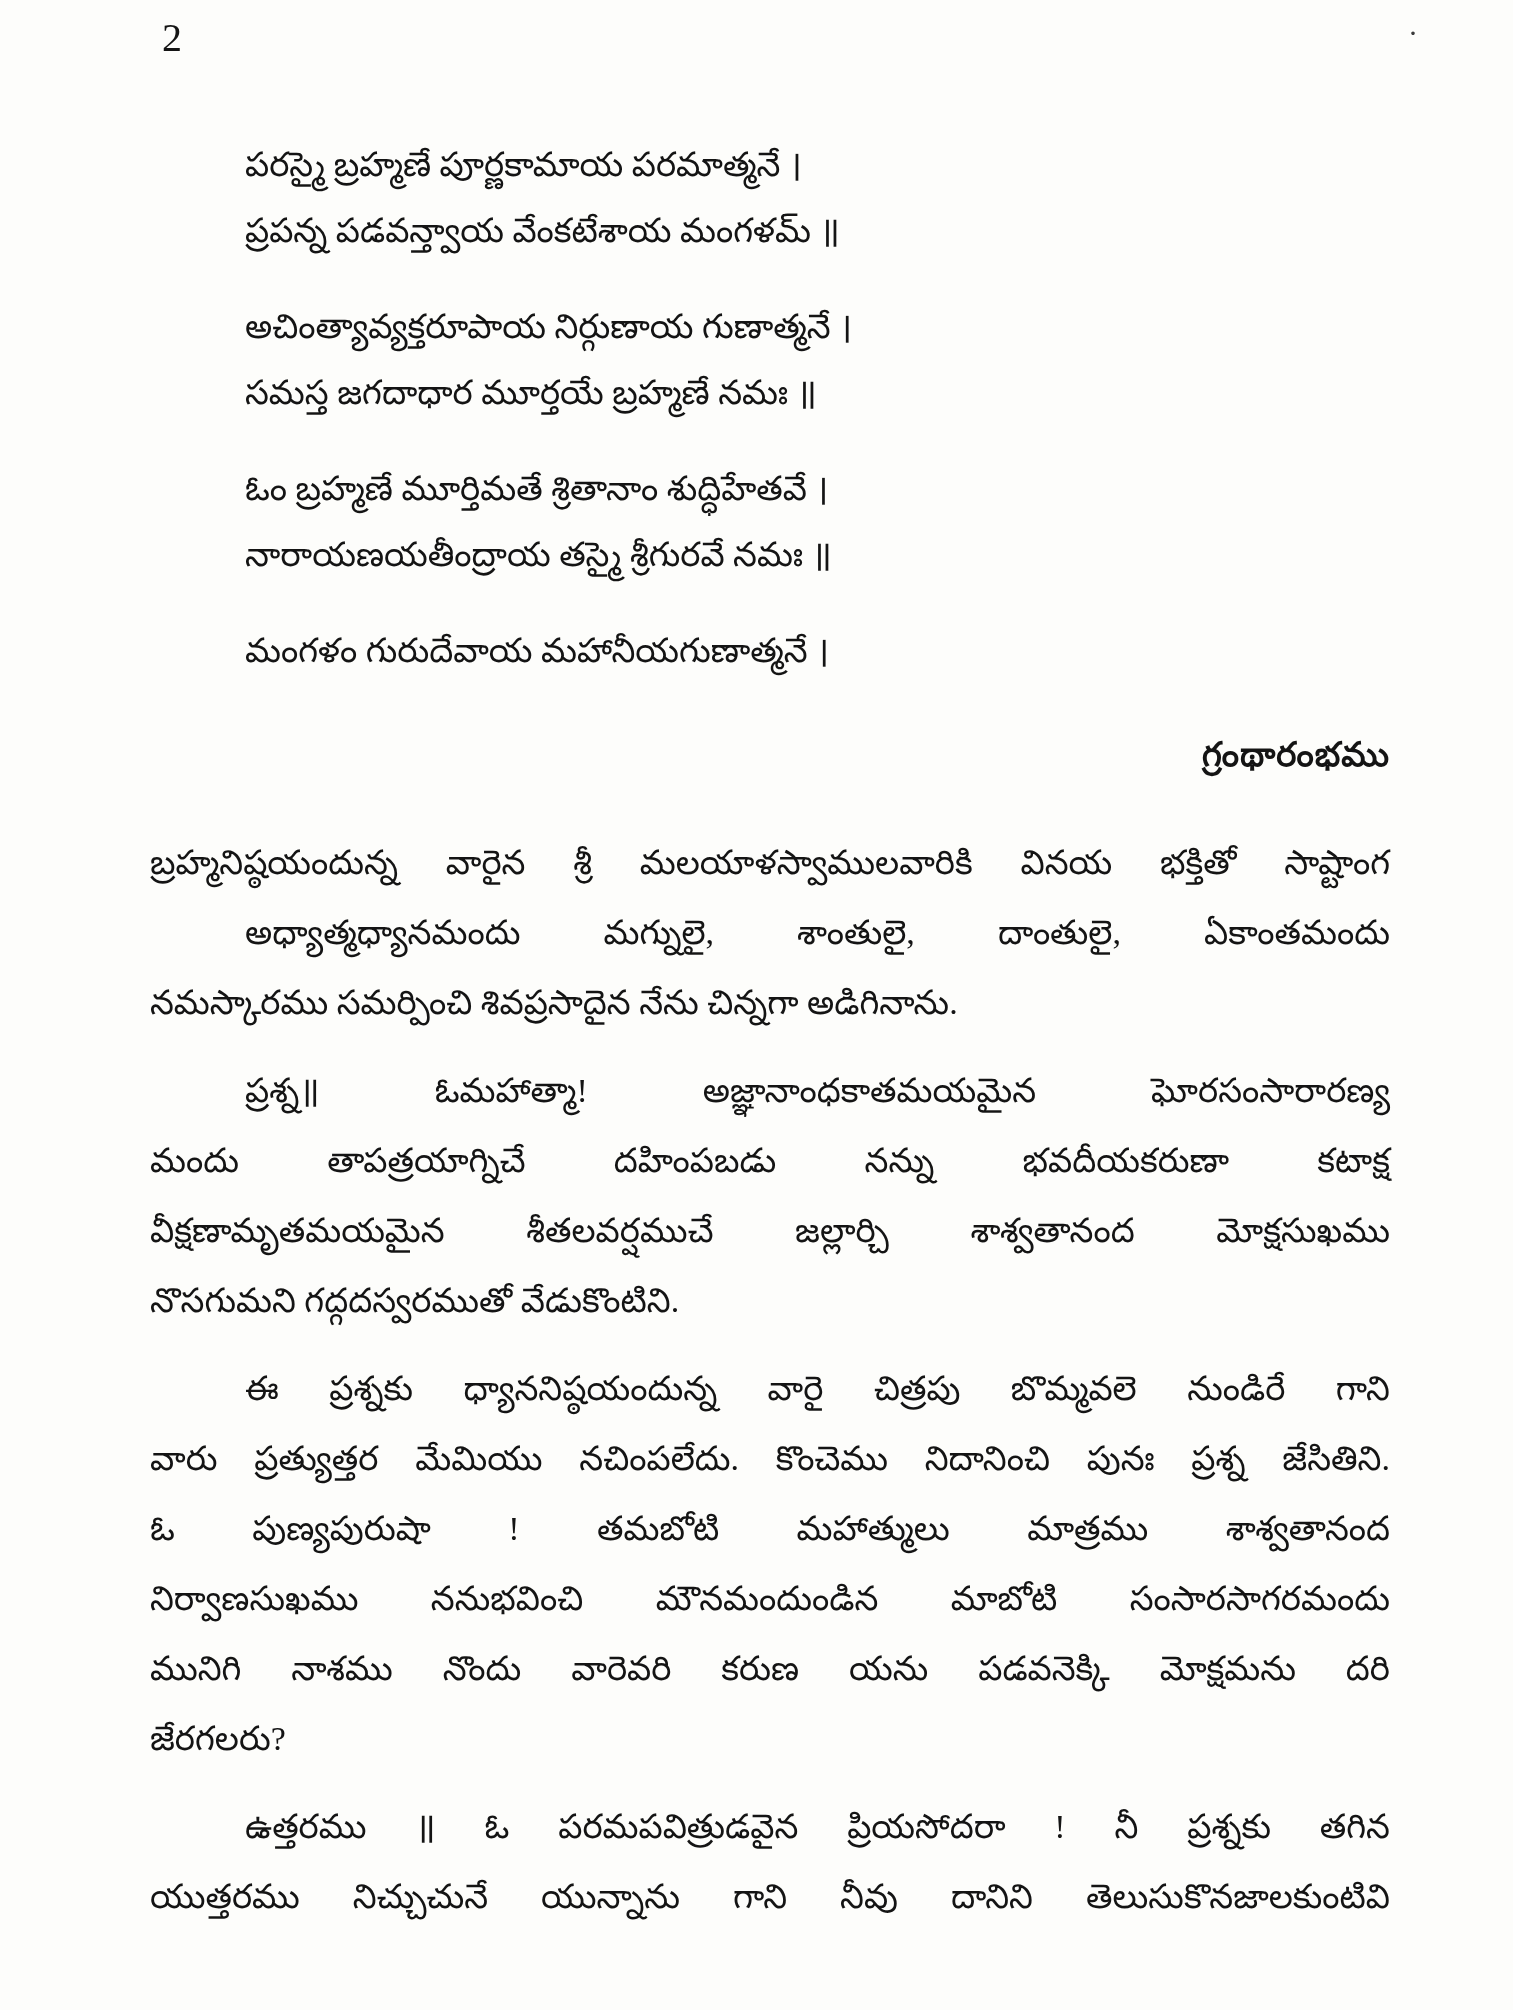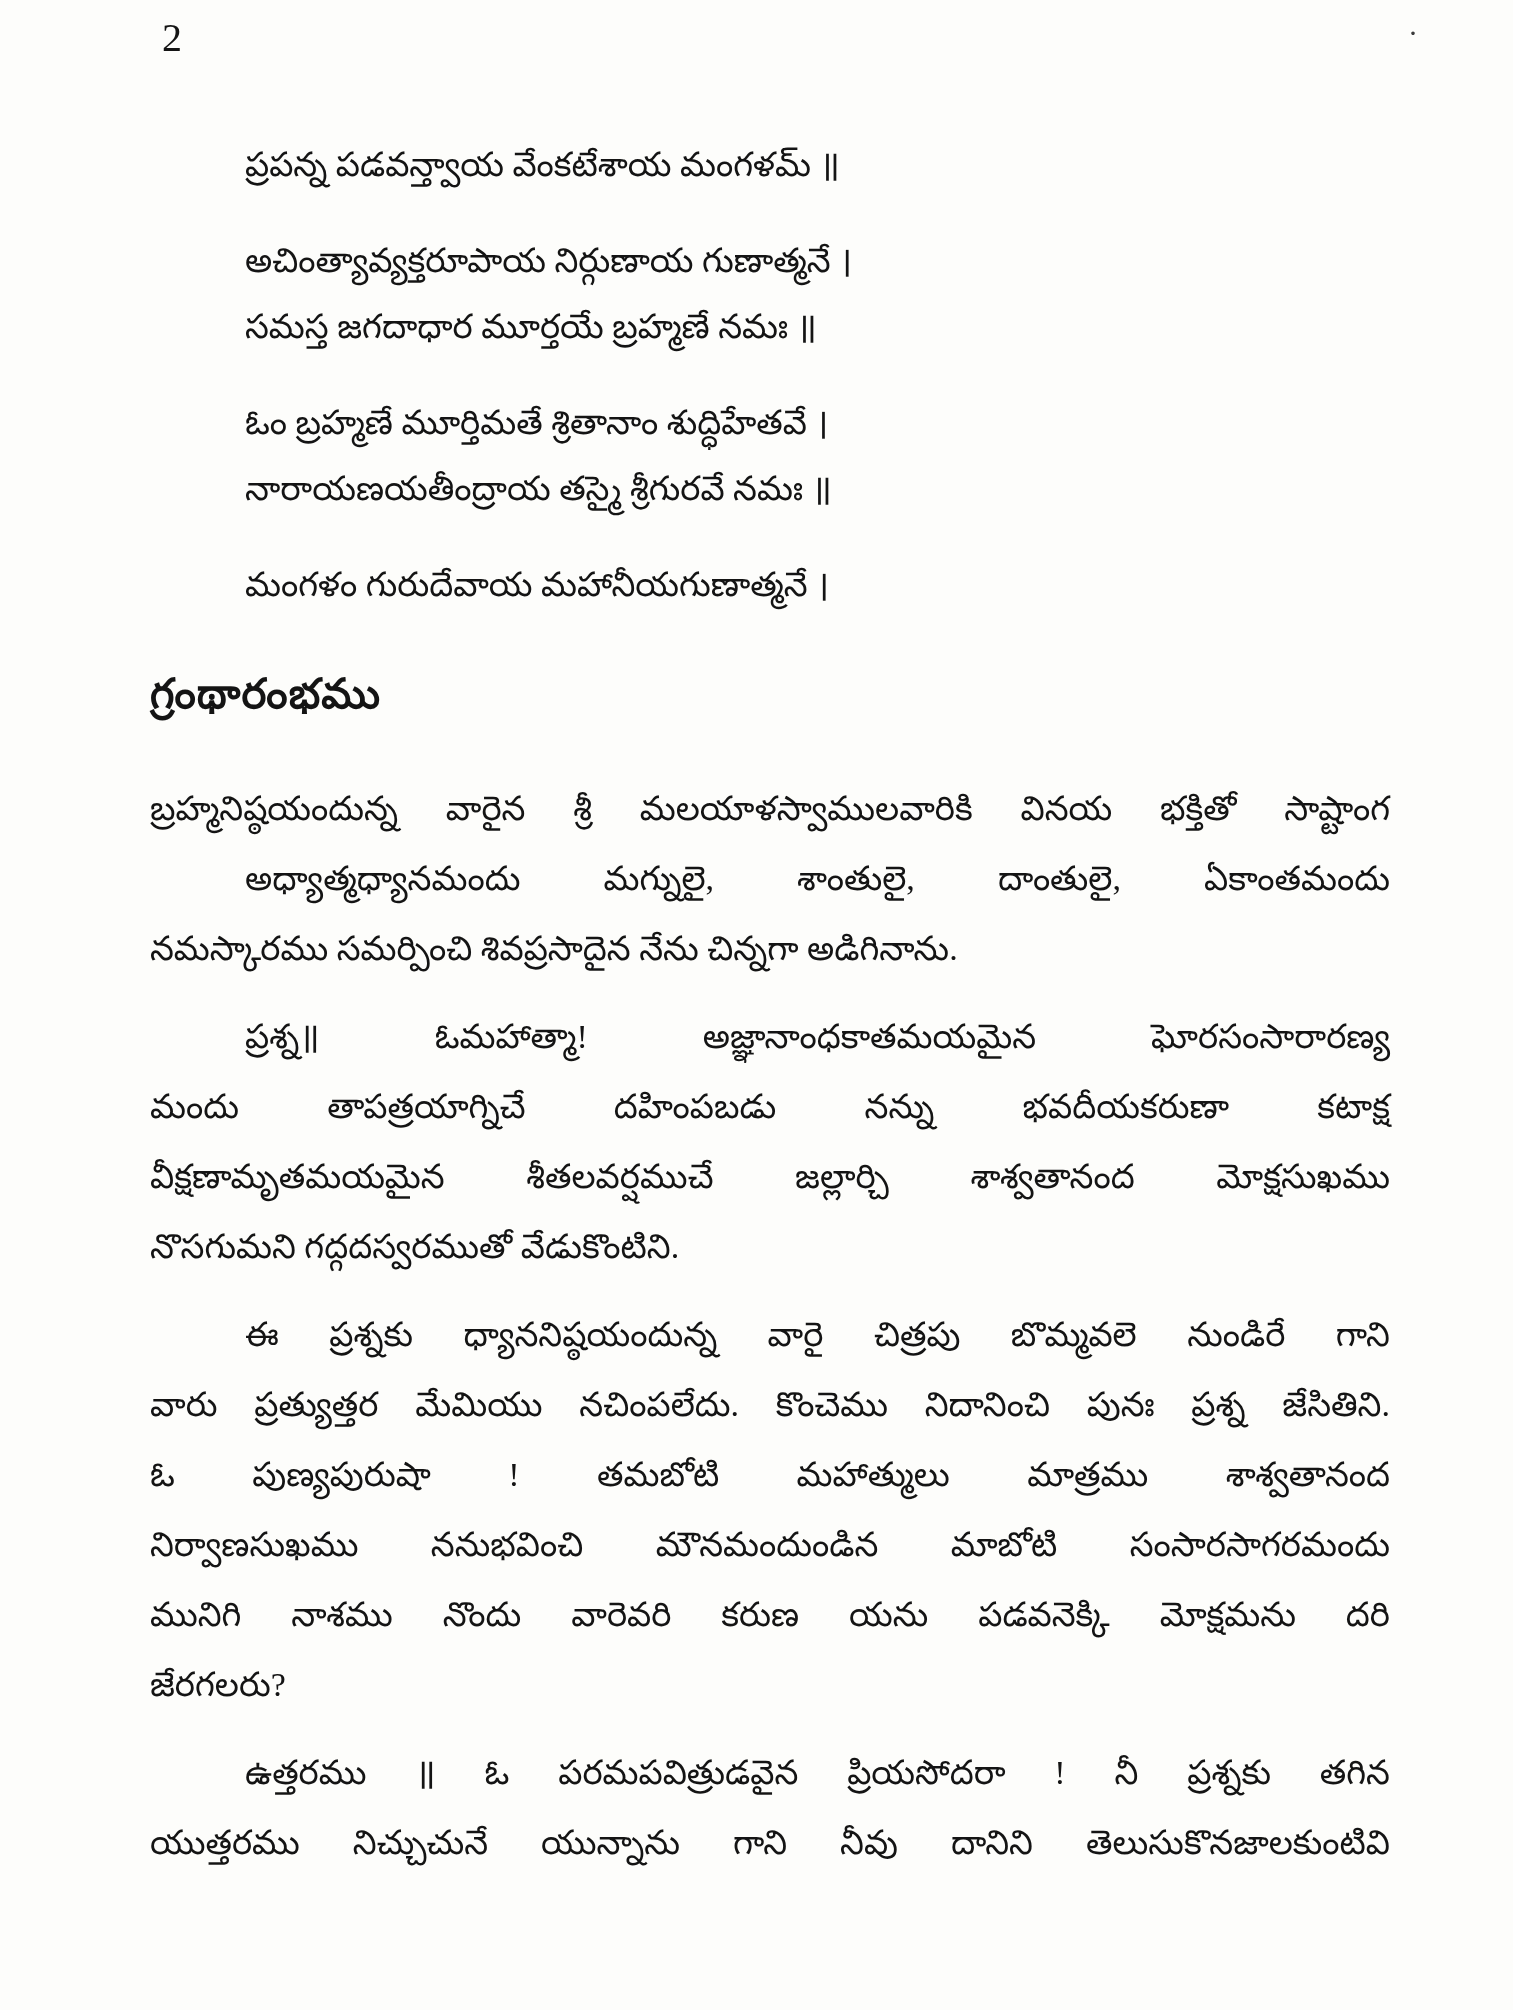--- a/index.html
+++ b/index.html
@@ -59,22 +59,22 @@
     margin-bottom: 30px;
   }
   .verse-line {
     display: block;
     line-height: 66px;
     white-space: nowrap;
   }
   
   .section-heading {
     margin-top: 52px;
-    text-align: left;
-    font-size: 42px;
+    text-align: right;
+    font-size: 34px;
     font-weight: bold;
     letter-spacing: 1px;
   }
   
   .body-text {
     margin-top: 46px;
     font-size: 34px;
   }
   .para {
     margin: 0 0 18px 0;
@@ -98,20 +98,21 @@
 <div class="page">
   <div class="content">
 
     <div class="running-header">
       <span class="page-number">2</span>
       <span class="artifact-dot">·</span>
     </div>
 
     <div class="verses">
       <div class="couplet">
+        <span class="verse-line">పరస్మై బ్రహ్మణే పూర్ణకామాయ పరమాత్మనే ।</span>
         <span class="verse-line">ప్రపన్న పడవన్త్వాయ వేంకటేశాయ మంగళమ్ ॥</span>
       </div>
       <div class="couplet">
         <span class="verse-line">అచింత్యావ్యక్తరూపాయ నిర్గుణాయ గుణాత్మనే ।</span>
         <span class="verse-line">సమస్త జగదాధార మూర్తయే బ్రహ్మణే నమః ॥</span>
       </div>
       <div class="couplet">
         <span class="verse-line">ఓం బ్రహ్మణే మూర్తిమతే శ్రితానాం శుద్ధిహేతవే ।</span>
         <span class="verse-line">నారాయణయతీంద్రాయ తస్మై శ్రీగురవే నమః ॥</span>
       </div>

